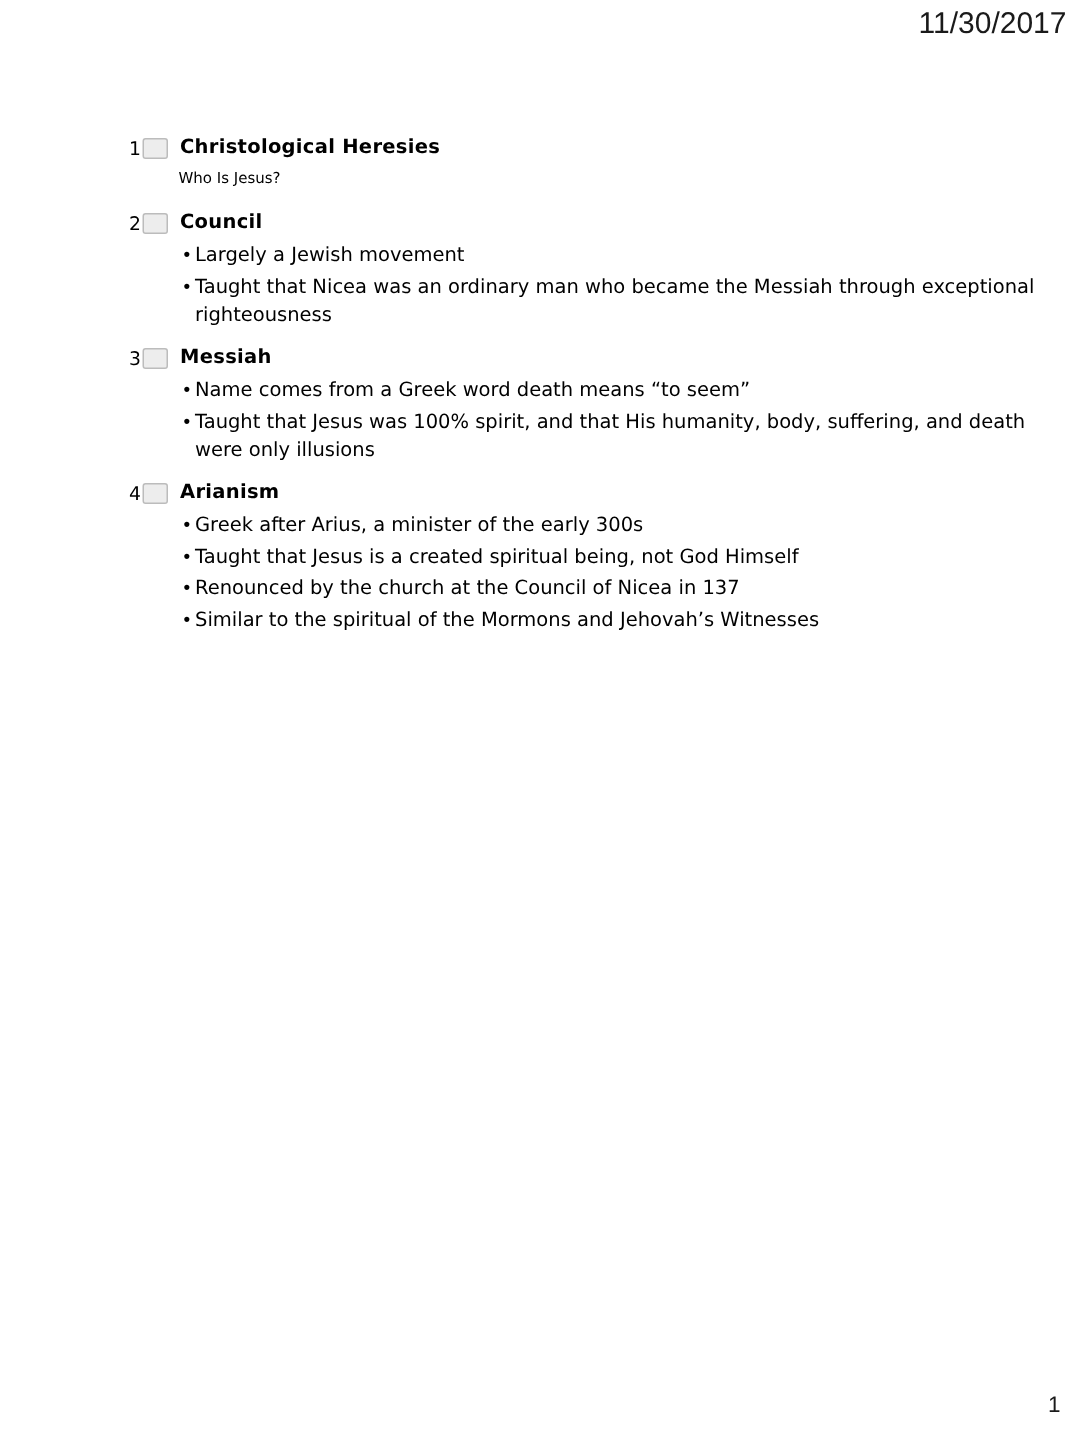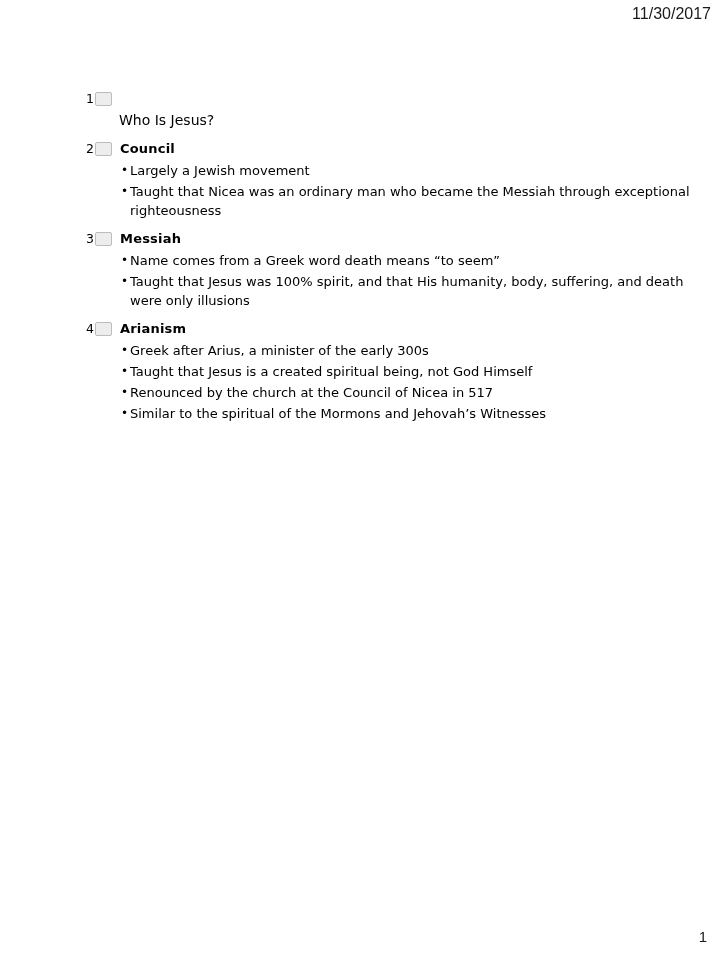--- a/index.html
+++ b/index.html
@@ -10,21 +10,21 @@
     color: #000000;
     font-family: "DejaVu Sans", sans-serif;
     position: relative;
     overflow: hidden;
   }
   .header-date {
     position: absolute;
     top: 5px;
     right: 9px;
     font-family: "Liberation Sans", sans-serif;
-    font-size: 16px;
+    font-size: 20px;
     color: #1a1a1a;
   }
   .outline {
     position: absolute;
     top: 89px;
     left: 86px;
     width: 622px;
   }
   .outline-item { margin-bottom: 9px; }
   .item-head {
@@ -51,21 +51,21 @@
   }
   .item-title {
     font-size: 13px;
     font-weight: bold;
     margin: 0;
     display: inline;
     letter-spacing: 0.2px;
   }
   .item-body { margin-left: 33px; }
   .item-subtitle {
-    font-size: 14px;
+    font-size: 10px;
     line-height: 20px;
     margin: 1px 0 0 0;
   }
   .bullet-line {
     display: flex;
     font-size: 13px;
     line-height: 19px;
     margin: 2px 0 0 0;
   }
   .bullet-glyph {
@@ -88,20 +88,21 @@
 <body>
 
 <div class="page">
   <div class="header-date">11/30/2017</div>
 
   <div class="outline" id="outline">
   <section class="outline-item">
     <div class="item-head">
       <span class="item-number">1</span>
       <span class="slide-box"></span>
+      <h2 class="item-title">Christological Heresies</h2>
     </div>
     <div class="item-body">
           <p class="item-subtitle">Who Is Jesus?</p>
         </div>
   </section>
 
   <section class="outline-item">
     <div class="item-head">
       <span class="item-number">2</span>
       <span class="slide-box"></span>
@@ -151,21 +152,21 @@
     <span class="bullet-text">Greek after Arius, a minister of the early 300s</span>
   </p>
 
   <p class="bullet-line">
     <span class="bullet-glyph">•</span>
     <span class="bullet-text">Taught that Jesus is a created spiritual being, not God Himself</span>
   </p>
 
   <p class="bullet-line">
     <span class="bullet-glyph">•</span>
-    <span class="bullet-text">Renounced by the church at the Council of Nicea in 517</span>
+    <span class="bullet-text">Renounced by the church at the Council of Nicea in 137</span>
   </p>
 
   <p class="bullet-line">
     <span class="bullet-glyph">•</span>
     <span class="bullet-text">Similar to the spiritual of the Mormons and Jehovah’s Witnesses</span>
   </p>
 </div>
   </section>
 </div>
 

